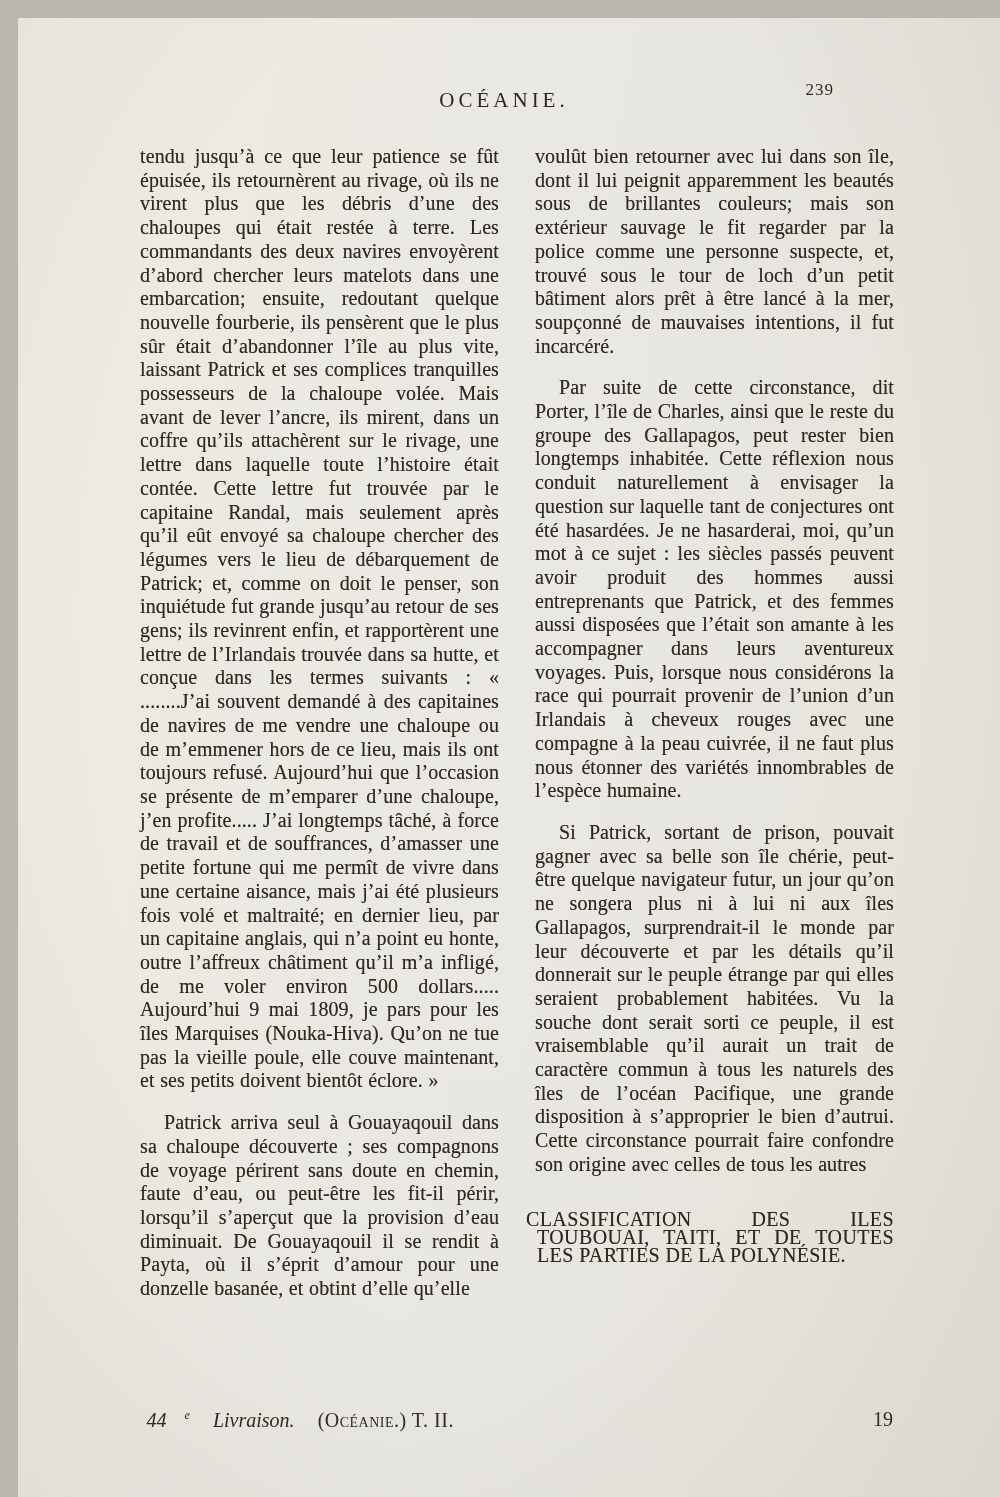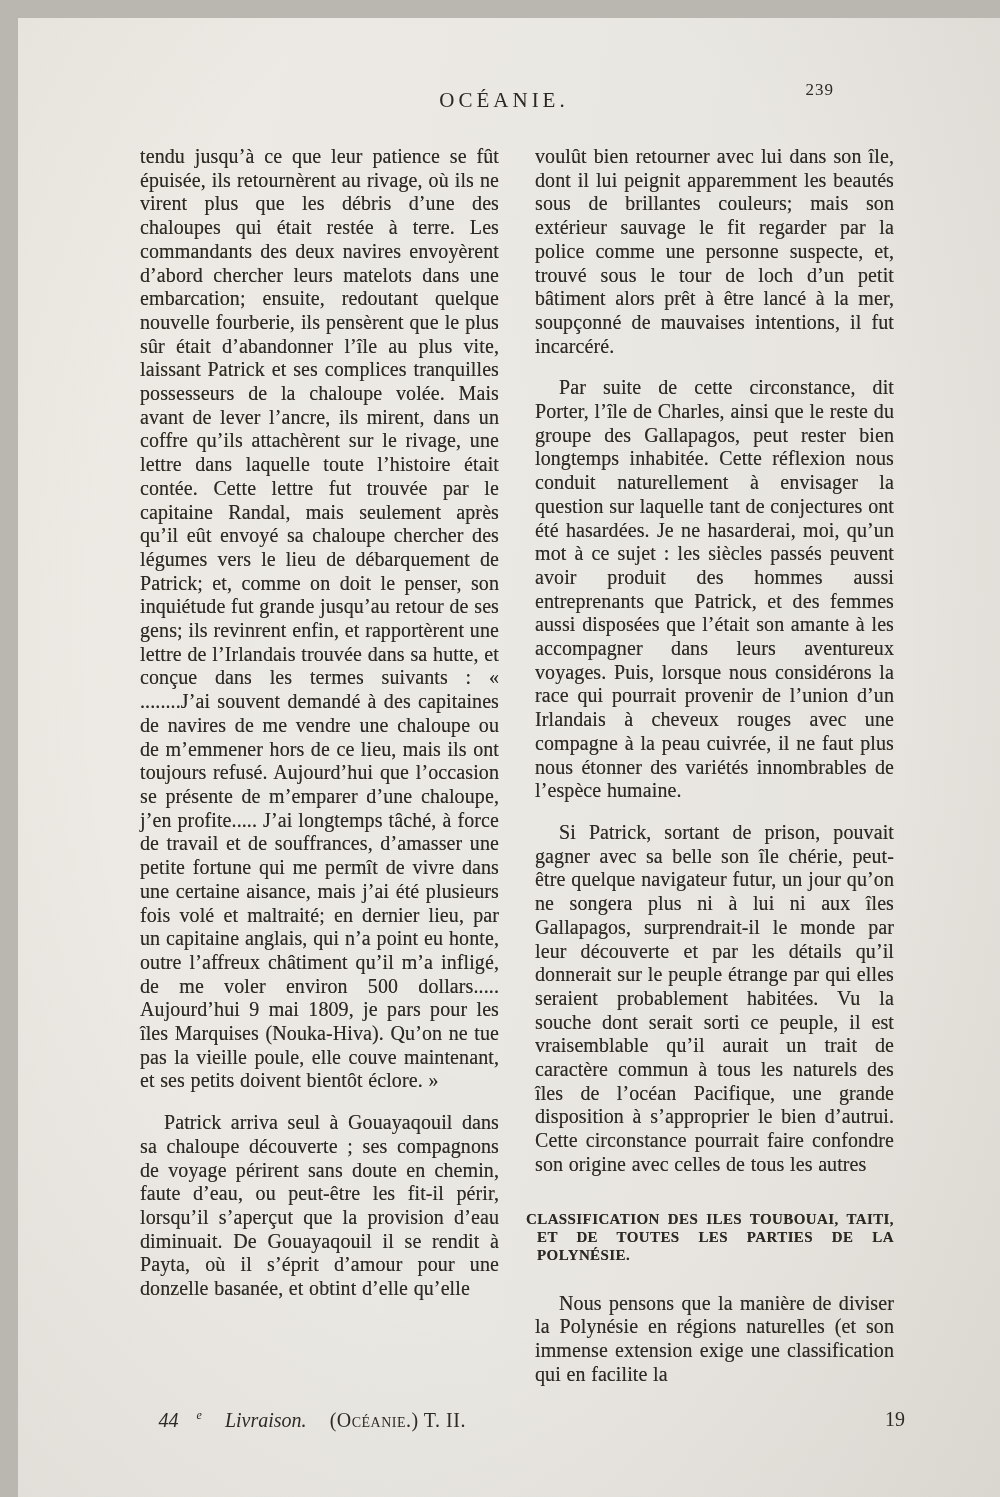--- a/index.html
+++ b/index.html
@@ -43,28 +43,28 @@
     text-align:justify;
     word-spacing:0.5px; letter-spacing:0.1px;
     text-shadow:0 0 0.35px rgba(45,40,30,0.55);
     -webkit-hyphens:auto; hyphens:auto;
   }
   .indent { text-indent:24px; }
 
   .section-heading {
     margin:15px 0 10px 0;
     padding-left:11px; text-indent:-11px;
-    font-size:15px; font-weight:bold; line-height:18px;
+    font-size:20px; font-weight:normal; line-height:18px;
     letter-spacing:0.4px; text-align:justify;
     color:#2b2822;
     text-shadow:0 0 0.3px rgba(45,40,30,0.5);
   }
 
   .page-footer {
-    position:absolute; top:1372px; left:95px; width:810px;
+    position:absolute; top:1372px; left:83px; width:810px;
     display:flex; font-size:20px;
   }
   .footer-imprint { width:395px; text-align:center; white-space:nowrap; }
   .footer-imprint .ital { font-style:italic; }
   .footer-imprint .ed-sup { font-size:12px; font-style:italic; vertical-align:super; }
   .footer-imprint .vol { font-variant:small-caps; letter-spacing:0.5px; }
   .footer-folio { width:394px; margin-left:21px; padding-left:293px;text-align:right; }
 </style>
 </head>
 <body>
@@ -81,21 +81,20 @@
     <section class="col col-left">
       <p class="para">tendu jusqu’à ce que leur patience se fût épuisée, ils retournèrent au rivage, où ils ne virent plus que les débris d’une des chaloupes qui était restée à terre. Les commandants des deux navires envoyèrent d’abord chercher leurs matelots dans une embarcation; ensuite, redoutant quelque nouvelle fourberie, ils pensèrent que le plus sûr était d’abandonner l’île au plus vite, laissant Patrick et ses complices tranquilles possesseurs de la chaloupe volée. Mais avant de lever l’ancre, ils mirent, dans un coffre qu’ils attachèrent sur le rivage, une lettre dans laquelle toute l’histoire était contée. Cette lettre fut trouvée par le capitaine Randal, mais seulement après qu’il eût envoyé sa chaloupe chercher des légumes vers le lieu de débarquement de Patrick; et, comme on doit le penser, son inquiétude fut grande jusqu’au retour de ses gens; ils revinrent enfin, et rapportèrent une lettre de l’Irlandais trouvée dans sa hutte, et conçue dans les termes suivants : « ........J’ai souvent demandé à des capitaines de navires de me vendre une chaloupe ou de m’emmener hors de ce lieu, mais ils ont toujours refusé. Aujourd’hui que l’occasion se présente de m’emparer d’une chaloupe, j’en profite..... J’ai longtemps tâché, à force de travail et de souffrances, d’amasser une petite fortune qui me permît de vivre dans une certaine aisance, mais j’ai été plusieurs fois volé et maltraité; en dernier lieu, par un capitaine anglais, qui n’a point eu honte, outre l’affreux châtiment qu’il m’a infligé, de me voler environ 500 dollars..... Aujourd’hui 9 mai 1809, je pars pour les îles Marquises (Nouka-Hiva). Qu’on ne tue pas la vieille poule, elle couve maintenant, et ses petits doivent bientôt éclore. »</p>
       <p class="para indent">Patrick arriva seul à Gouayaqouil dans sa chaloupe découverte ; ses compagnons de voyage périrent sans doute en chemin, faute d’eau, ou peut-être les fit-il périr, lorsqu’il s’aperçut que la provision d’eau diminuait. De Gouayaqouil il se rendit à Payta, où il s’éprit d’amour pour une donzelle basanée, et obtint d’elle qu’elle</p>
     </section>
 
     <section class="col col-right">
       <p class="para">voulût bien retourner avec lui dans son île, dont il lui peignit apparemment les beautés sous de brillantes couleurs; mais son extérieur sauvage le fit regarder par la police comme une personne suspecte, et, trouvé sous le tour de loch d’un petit bâtiment alors prêt à être lancé à la mer, soupçonné de mauvaises intentions, il fut incarcéré.</p>
       <p class="para indent">Par suite de cette circonstance, dit Porter, l’île de Charles, ainsi que le reste du groupe des Gallapagos, peut rester bien longtemps inhabitée. Cette réflexion nous conduit naturellement à envisager la question sur laquelle tant de conjectures ont été hasardées. Je ne hasarderai, moi, qu’un mot à ce sujet : les siècles passés peuvent avoir produit des hommes aussi entreprenants que Patrick, et des femmes aussi disposées que l’était son amante à les accompagner dans leurs aventureux voyages. Puis, lorsque nous considérons la race qui pourrait provenir de l’union d’un Irlandais à cheveux rouges avec une compagne à la peau cuivrée, il ne faut plus nous étonner des variétés innombrables de l’espèce humaine.</p>
       <p class="para indent">Si Patrick, sortant de prison, pouvait gagner avec sa belle son île chérie, peut-être quelque navigateur futur, un jour qu’on ne songera plus ni à lui ni aux îles Gallapagos, surprendrait-il le monde par leur découverte et par les détails qu’il donnerait sur le peuple étrange par qui elles seraient probablement habitées. Vu la souche dont serait sorti ce peuple, il est vraisemblable qu’il aurait un trait de caractère commun à tous les naturels des îles de l’océan Pacifique, une grande disposition à s’approprier le bien d’autrui. Cette circonstance pourrait faire confondre son origine avec celles de tous les autres</p>
       <h2 class="section-heading">CLASSIFICATION DES ILES TOUBOUAI, TAITI, ET DE TOUTES LES PARTIES DE LA POLYNÉSIE.</h2>
-      <p class="para indent">Nous pensons que la manière de diviser la Polynésie en régions naturelles (et son immense extension exige une classification qui en facilite la</p>
     </section>
 
   </main>
 
   <footer class="page-footer">
     <div class="footer-imprint"><span class="ital">44</span><sup class="ed-sup">e</sup> <span class="ital">Livraison.</span> <span class="vol">(Océanie.) T. II.</span></div>
     <div class="footer-folio">19</div>
   </footer>
 
 </div>

